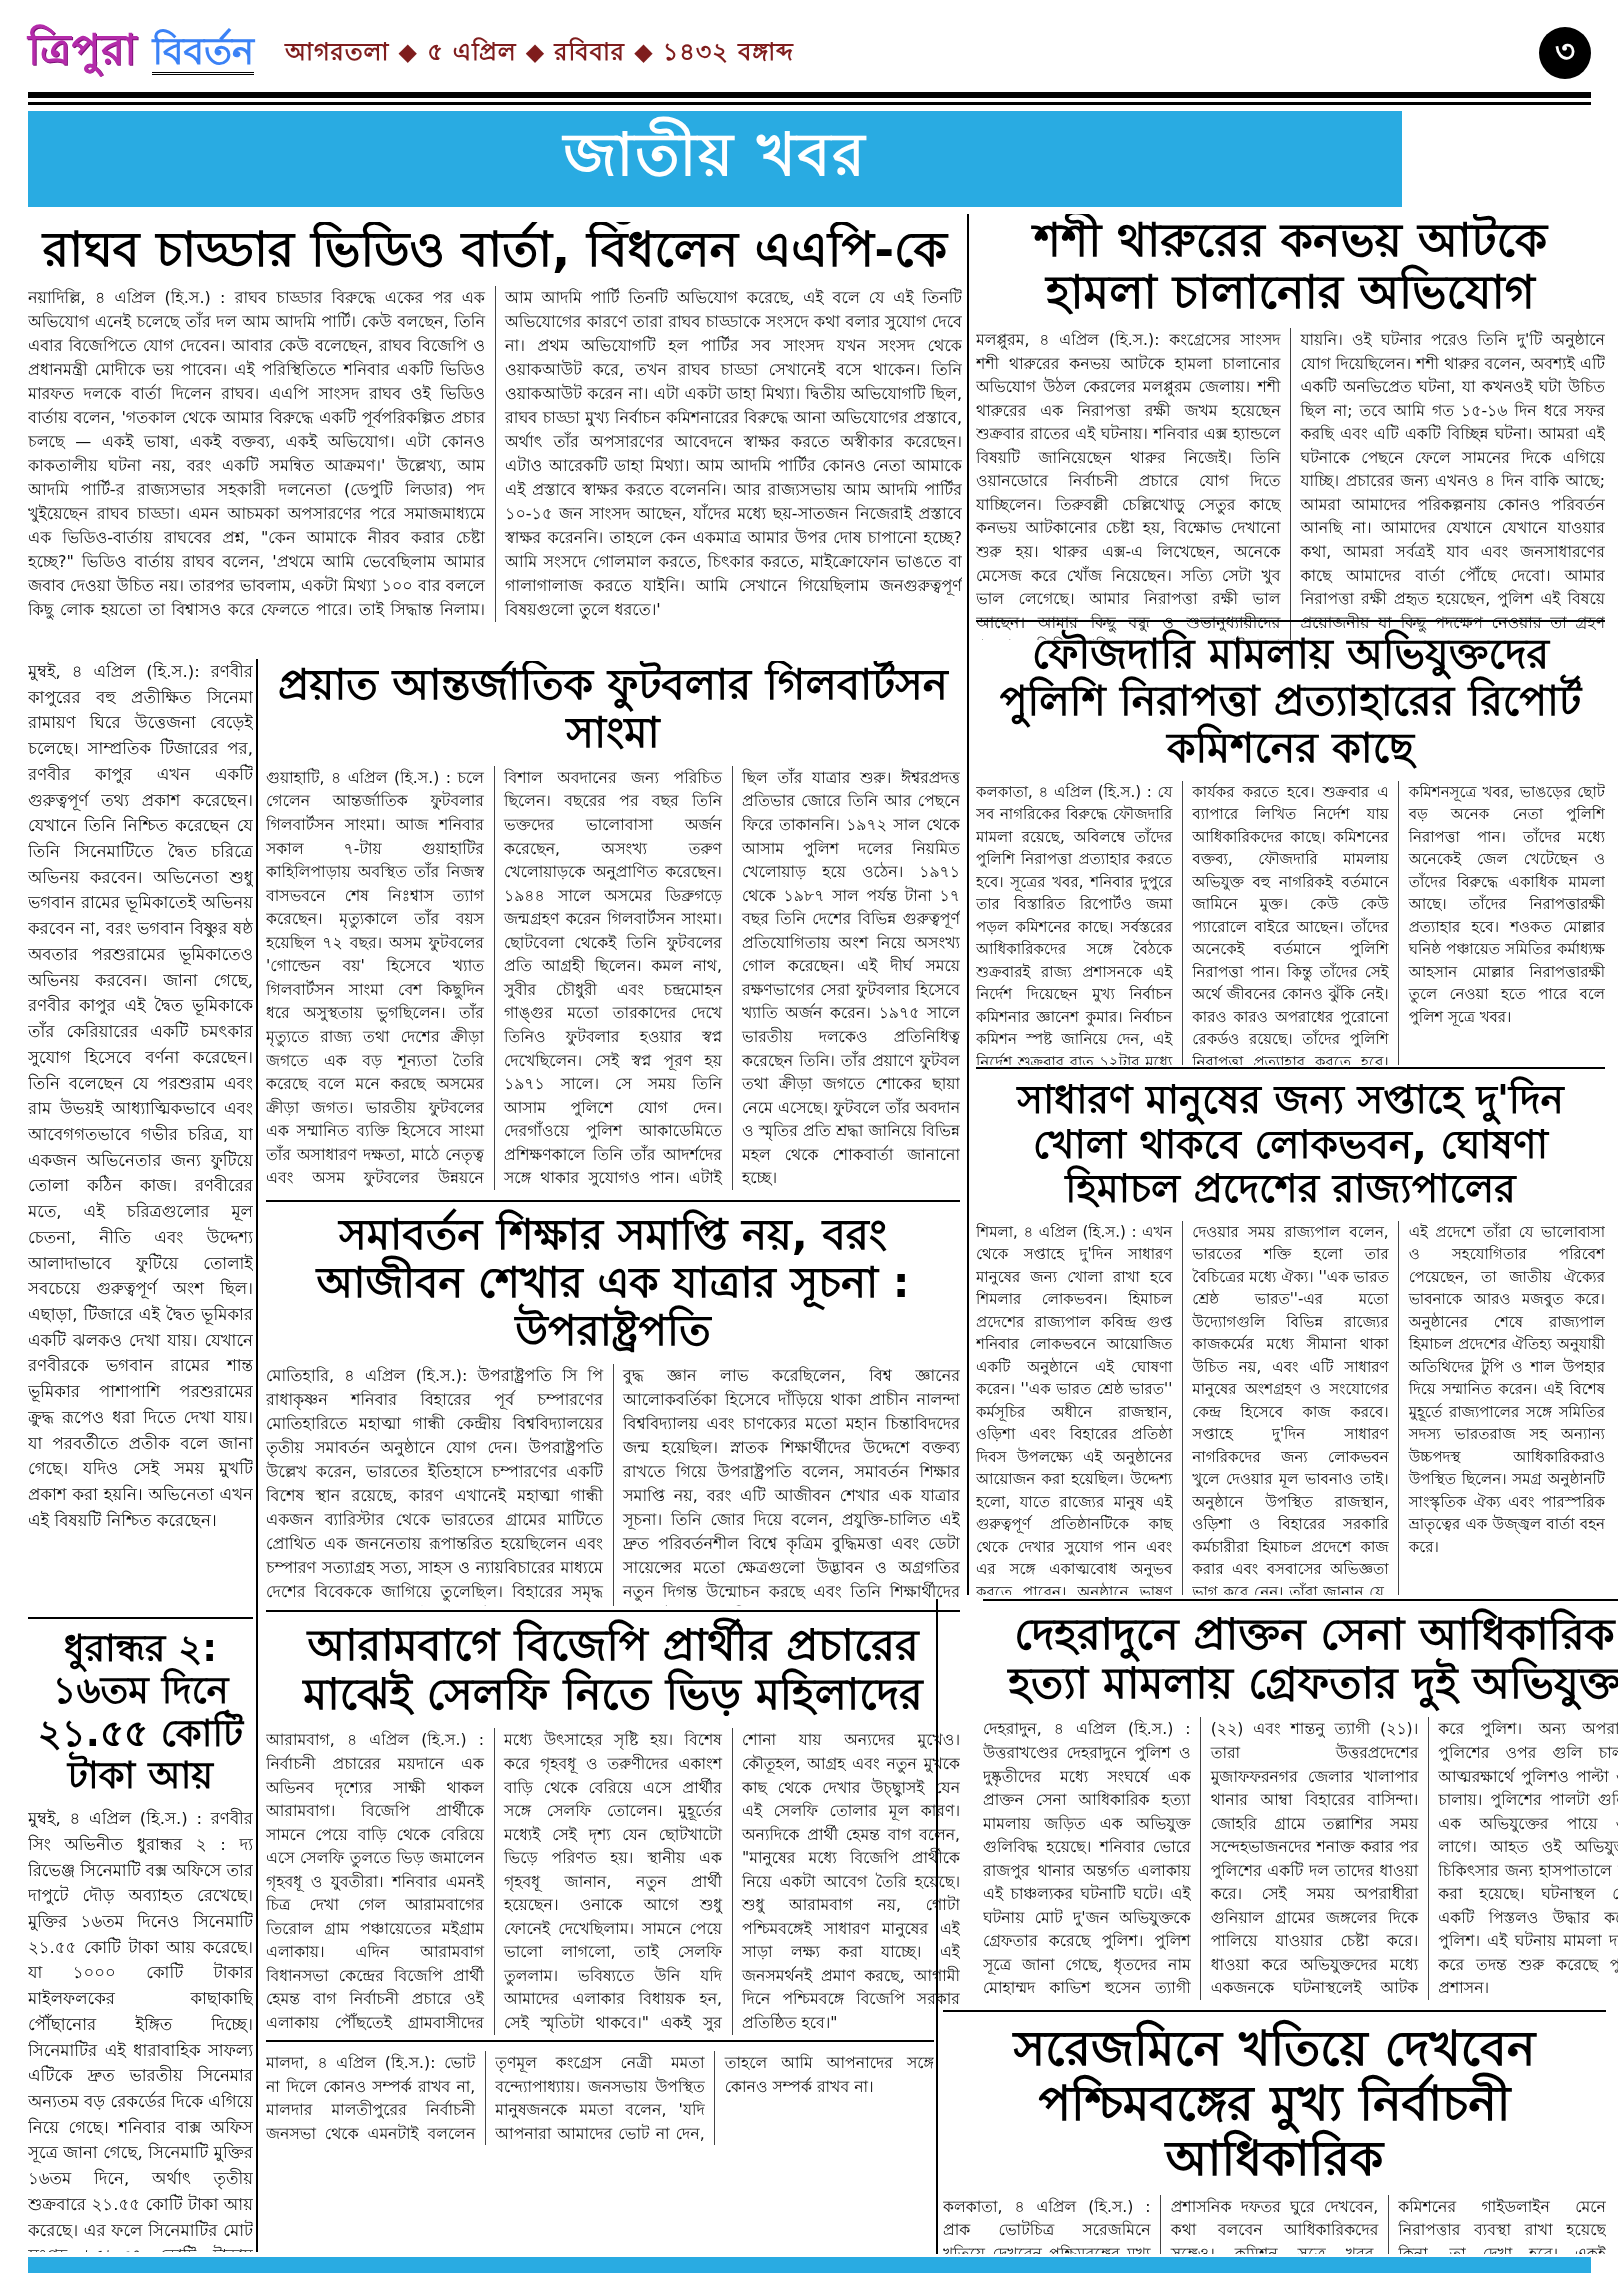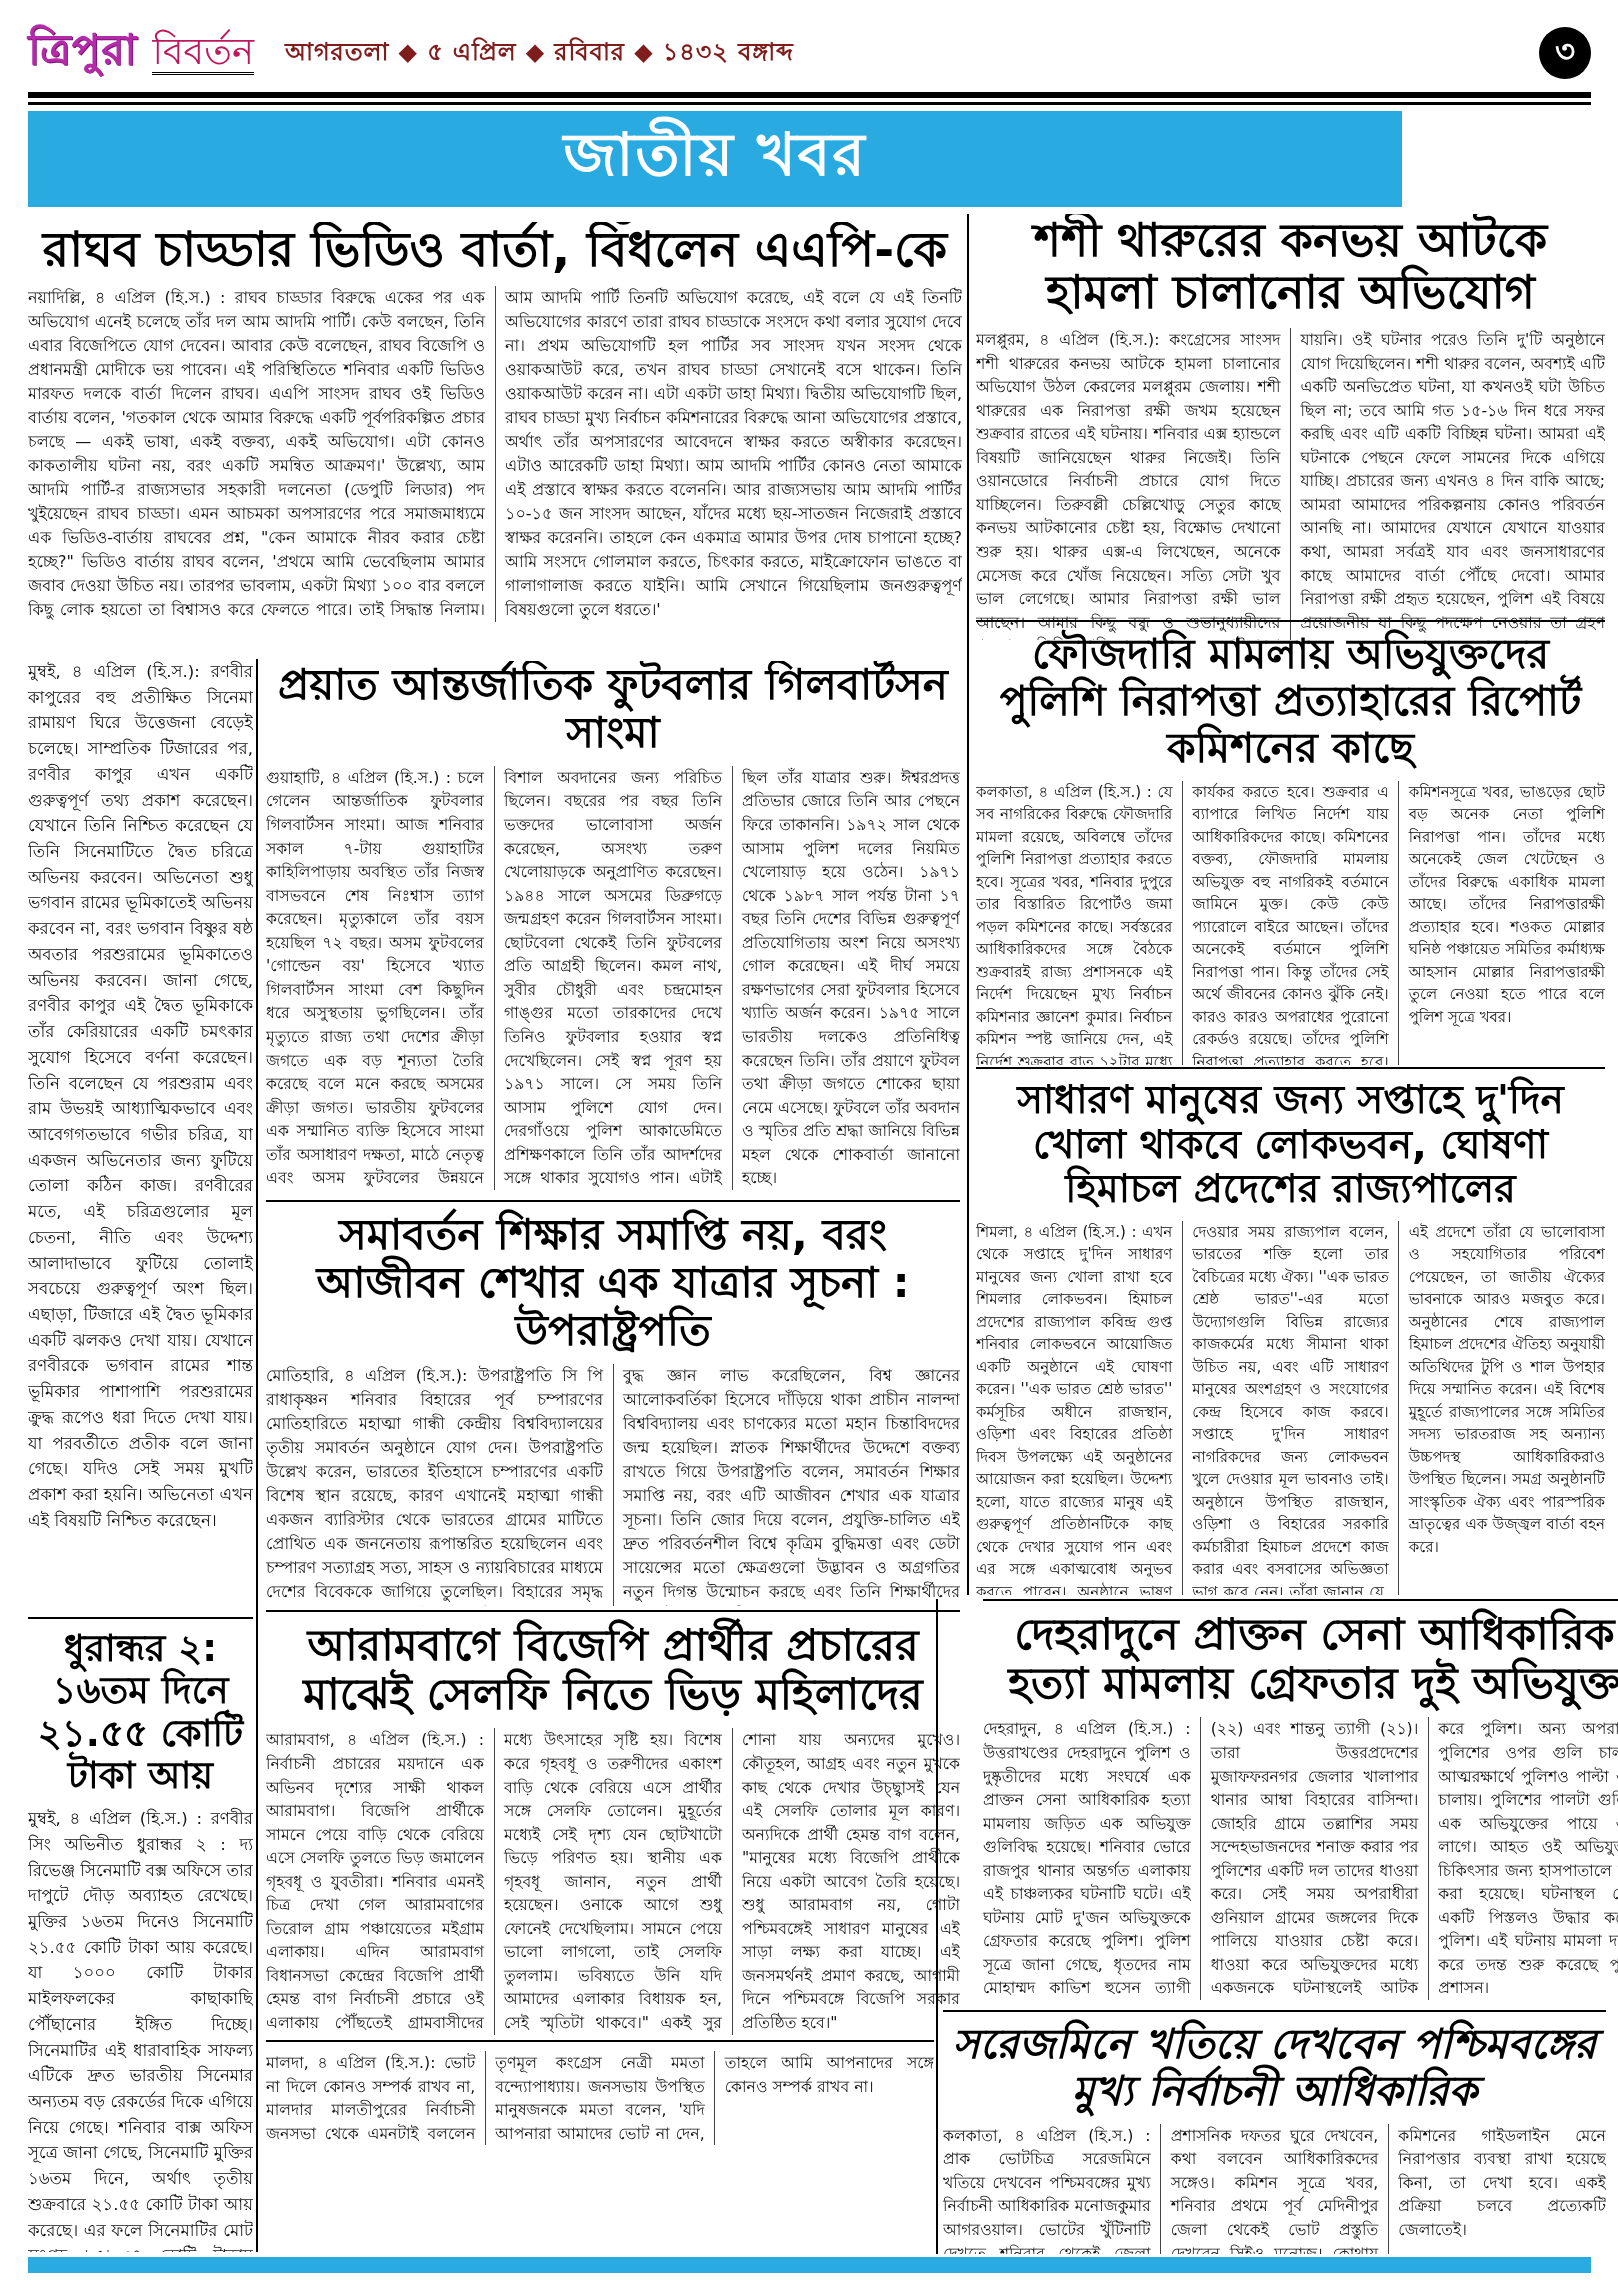--- a/index.html
+++ b/index.html
@@ -5,21 +5,21 @@
   html,body{margin:0;padding:0;background:#9a9a9a;}
   .page{position:relative;width:1619px;height:2290px;margin:0 auto;background:#ffffff;
         font-family:"DejaVu Sans","Liberation Sans",sans-serif;color:#000;overflow:hidden;}
 
   
   .masthead{position:absolute;left:28px;top:16.6px;width:1563px;height:72px;
             display:flex;align-items:center;}
   .logo{display:flex;align-items:baseline;gap:15px;}
   .logo-primary{font-size:42px;font-weight:800;color:#b42baa;letter-spacing:0.9px;
                 text-shadow:0.9px 0.9px 0 #7d1277;}
-  .logo-secondary{font-size:37px;font-weight:400;color:#be185d;border-bottom:3.7px double #000;line-height:1.05;}
+  .logo-secondary{font-size:37px;font-weight:700;color:#3b82f6;border-bottom:3.7px double #000;line-height:1.05;}
   .dateline{margin-left:31px;font-size:24px;font-weight:700;color:#7f1d1d;letter-spacing:0.9px;}
   .page-num{margin-left:auto;width:52px;height:52px;border-radius:50%;background:#000;color:#fff;
             display:flex;align-items:center;justify-content:center;font-size:31px;font-weight:800;}
   .rule-a{position:absolute;left:28px;top:92px;width:1563px;height:5.5px;background:#000;}
   .rule-b{position:absolute;left:28px;top:102px;width:1563px;height:2.8px;background:#000;}
 
   
   .banner{position:absolute;left:28px;top:111px;width:1374px;height:96px;background:#29abe2;
           display:flex;align-items:center;justify-content:center;}
   .banner-title{color:#fff;font-size:59px;font-weight:800;letter-spacing:1.8px;}
@@ -105,21 +105,21 @@
     <h2 class="hl" style="font-size:39px;">সাধারণ মানুষের জন্য সপ্তাহে দু'দিন খোলা থাকবে লোকভবন, ঘোষণা হিমাচল প্রদেশের রাজ্যপালের</h2>
     <div class="bd cols-3" style="font-size:15px;">শিমলা, ৪ এপ্রিল (হি.স.) : এখন থেকে সপ্তাহে দু'দিন সাধারণ মানুষের জন্য খোলা রাখা হবে শিমলার লোকভবন। হিমাচল প্রদেশের রাজ্যপাল কবিন্দ্র গুপ্ত শনিবার লোকভবনে আয়োজিত একটি অনুষ্ঠানে এই ঘোষণা করেন। ''এক ভারত শ্রেষ্ঠ ভারত'' কর্মসূচির অধীনে রাজস্থান, ওড়িশা এবং বিহারের প্রতিষ্ঠা দিবস উপলক্ষ্যে এই অনুষ্ঠানের আয়োজন করা হয়েছিল। উদ্দেশ্য হলো, যাতে রাজ্যের মানুষ এই গুরুত্বপূর্ণ প্রতিষ্ঠানটিকে কাছ থেকে দেখার সুযোগ পান এবং এর সঙ্গে একাত্মবোধ অনুভব করতে পারেন। অনুষ্ঠানে ভাষণ দেওয়ার সময় রাজ্যপাল বলেন, ভারতের শক্তি হলো তার বৈচিত্রের মধ্যে ঐক্য। ''এক ভারত শ্রেষ্ঠ ভারত''-এর মতো উদ্যোগগুলি বিভিন্ন রাজ্যের কাজকর্মের মধ্যে সীমানা থাকা উচিত নয়, এবং এটি সাধারণ মানুষের অংশগ্রহণ ও সংযোগের কেন্দ্র হিসেবে কাজ করবে। সপ্তাহে দু'দিন সাধারণ নাগরিকদের জন্য লোকভবন খুলে দেওয়ার মূল ভাবনাও তাই। অনুষ্ঠানে উপস্থিত রাজস্থান, ওড়িশা ও বিহারের সরকারি কর্মচারীরা হিমাচল প্রদেশে কাজ করার এবং বসবাসের অভিজ্ঞতা ভাগ করে নেন। তাঁরা জানান যে, এই প্রদেশে তাঁরা যে ভালোবাসা ও সহযোগিতার পরিবেশ পেয়েছেন, তা জাতীয় ঐক্যের ভাবনাকে আরও মজবুত করে। অনুষ্ঠানের শেষে রাজ্যপাল হিমাচল প্রদেশের ঐতিহ্য অনুযায়ী অতিথিদের টুপি ও শাল উপহার দিয়ে সম্মানিত করেন। এই বিশেষ মুহূর্তে রাজ্যপালের সঙ্গে সমিতির সদস্য ভারতরাজ সহ অন্যান্য উচ্চপদস্থ আধিকারিকরাও উপস্থিত ছিলেন। সমগ্র অনুষ্ঠানটি সাংস্কৃতিক ঐক্য এবং পারস্পরিক ভ্রাতৃত্বের এক উজ্জ্বল বার্তা বহন করে।</div>
   </section>
 
   <section class="art rule-top" style="left:943px;top:1599px;width:663px;height:408px;margin-left:40px;">
     <h2 class="hl" style="font-size:43px;">দেহরাদুনে  প্রাক্তন সেনা আধিকারিক হত্যা মামলায় গ্রেফতার দুই অভিযুক্ত</h2>
     <div class="bd cols-3" style="font-size:15.7px;">দেহরাদুন, ৪ এপ্রিল (হি.স.) : উত্তরাখণ্ডের দেহরাদুনে পুলিশ ও দুষ্কৃতীদের মধ্যে সংঘর্ষে এক প্রাক্তন সেনা আধিকারিক হত্যা মামলায় জড়িত এক অভিযুক্ত গুলিবিদ্ধ হয়েছে। শনিবার ভোরে রাজপুর থানার অন্তর্গত এলাকায় এই চাঞ্চল্যকর ঘটনাটি ঘটে। এই ঘটনায় মোট দু'জন অভিযুক্তকে গ্রেফতার করেছে পুলিশ। পুলিশ সূত্রে জানা গেছে, ধৃতদের নাম মোহাম্মদ কাভিশ হুসেন ত্যাগী (২২) এবং শান্তনু ত্যাগী (২১)। তারা উত্তরপ্রদেশের মুজাফফরনগর জেলার খালাপার থানার আম্বা বিহারের বাসিন্দা। জোহরি গ্রামে তল্লাশির সময় সন্দেহভাজনদের শনাক্ত করার পর পুলিশের একটি দল তাদের ধাওয়া করে। সেই সময় অপরাধীরা গুনিয়াল গ্রামের জঙ্গলের দিকে পালিয়ে যাওয়ার চেষ্টা করে। ধাওয়া করে অভিযুক্তদের মধ্যে একজনকে ঘটনাস্থলেই আটক করে পুলিশ। অন্য অপরাধীটি পুলিশের ওপর গুলি চালালে আত্মরক্ষার্থে পুলিশও পাল্টা গুলি চালায়। পুলিশের পালটা গুলিতে এক অভিযুক্তের পায়ে গুলি লাগে। আহত ওই অভিযুক্তকে চিকিৎসার জন্য হাসপাতালে ভর্তি করা হয়েছে। ঘটনাস্থল থেকে একটি পিস্তলও উদ্ধার করেছে পুলিশ। এই ঘটনায় মামলা দায়ের করে তদন্ত শুরু করেছে পুলিশ প্রশাসন।</div>
   </section>
 
   <section class="art rule-top" style="left:943px;top:2010px;width:663px;height:244px;">
-    <h2 class="hl" style="font-size:41px;font-style:italic;">সরেজমিনে খতিয়ে দেখবেন পশ্চিমবঙ্গের মুখ্য নির্বাচনী আধিকারিক</h2>
+    <h2 class="hl" style="font-size:48px;">সরেজমিনে খতিয়ে দেখবেন পশ্চিমবঙ্গের মুখ্য নির্বাচনী আধিকারিক</h2>
     <div class="bd cols-3" style="font-size:15.7px;">কলকাতা, ৪ এপ্রিল (হি.স.) : প্রাক ভোটচিত্র সরেজমিনে খতিয়ে দেখবেন পশ্চিমবঙ্গের মুখ্য নির্বাচনী আধিকারিক মনোজকুমার আগরওয়াল। ভোটের খুঁটিনাটি দেখতে শনিবার থেকেই জেলা সফর শুরু সিইও-র। সব জেলার প্রশাসনিক দফতর ঘুরে দেখবেন, কথা বলবেন আধিকারিকদের সঙ্গেও। কমিশন সূত্রে খবর, শনিবার প্রথমে পূর্ব মেদিনীপুর জেলা থেকেই ভোট প্রস্তুতি দেখবেন সিইও মনোজ। কোথায় নির্বাচনের জন্য কী ব্যবস্থা, কমিশনের গাইডলাইন মেনে নিরাপত্তার ব্যবস্থা রাখা হয়েছে কিনা, তা দেখা হবে। একই প্রক্রিয়া চলবে প্রত্যেকটি জেলাতেই।</div>
   </section>
 
   <div class="vrule" style="left:256px;top:659px;height:1593px;"></div>
   <div class="vrule" style="left:967px;top:214px;height:1381px;"></div>
   <div class="vrule" style="left:936px;top:1599px;height:655px;"></div>
 
   <div class="bottom-bar"></div>
 
 </div>

